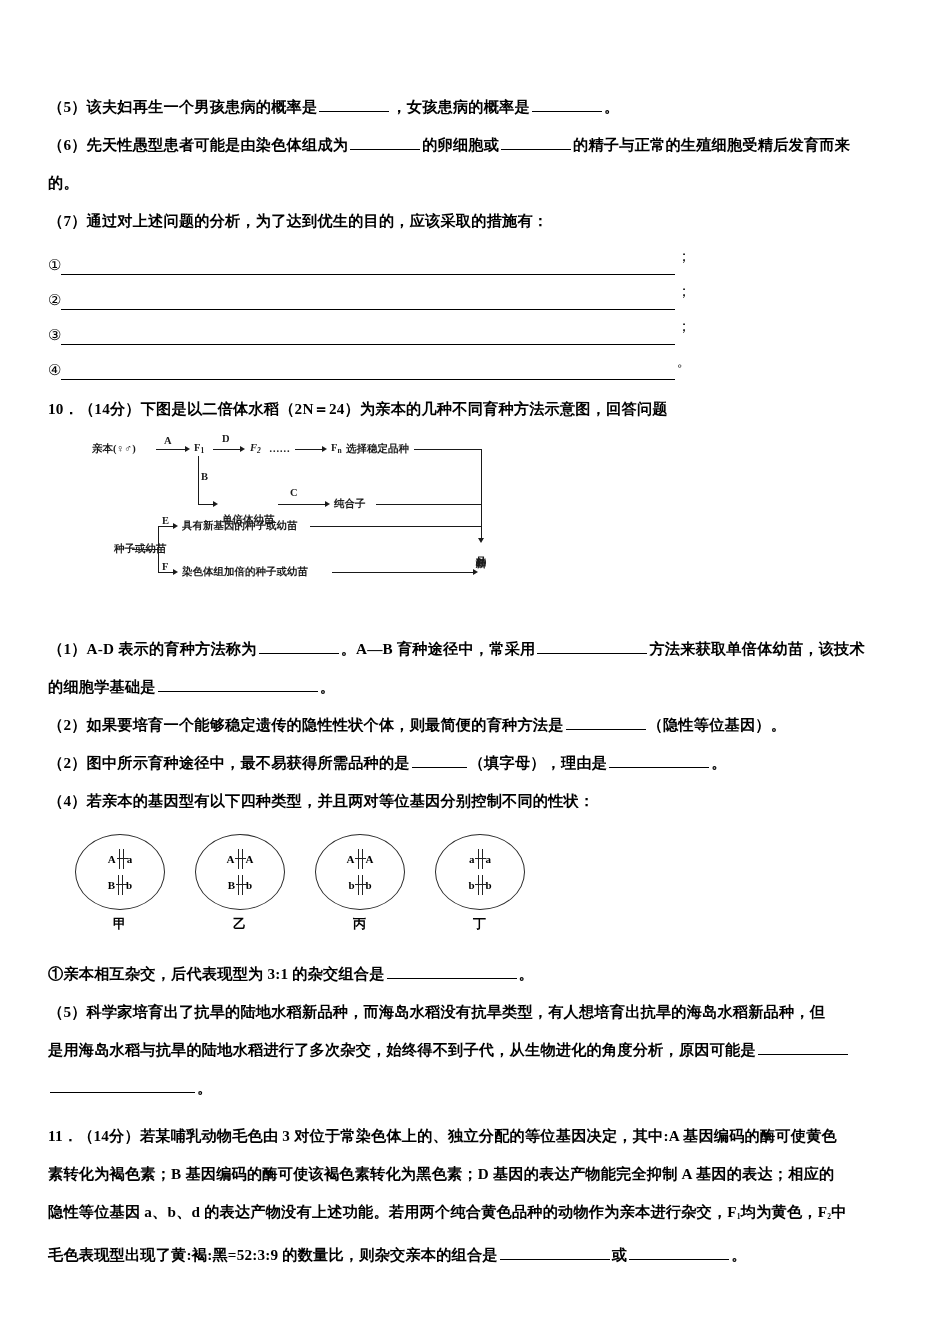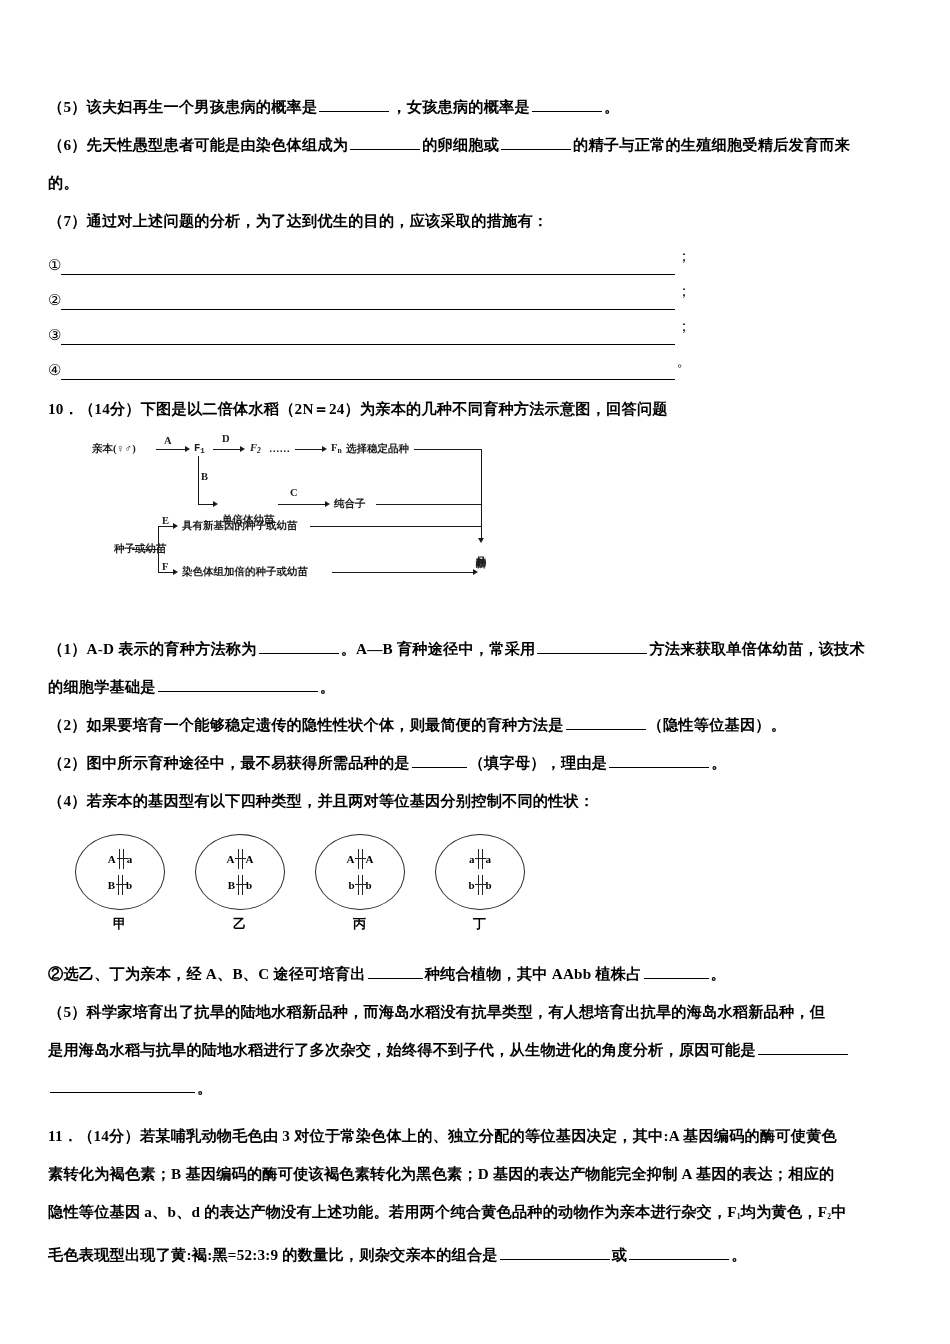--- a/index.html
+++ b/index.html
@@ -242,21 +242,21 @@
     <p class="para">
       <span>10．（14分）下图是以二倍体水稻（2N＝24）为亲本的几种不同育种方法示意图，回答问题</span>
     </p>
 
     <div class="flow">
 
       <span class="lbl" style="left:22px; top:8px;">亲本(♀♂)</span>
       <span class="lbl" style="left:94px; top:0px;">A</span>
       <div class="ln-h" style="left:86px; top:13px; width:30px;"></div>
       <div class="arr-r" style="left:115px; top:10px;"></div>
-      <span class="lbl" style="left:124px; top:7px;font-family:Liberation Mono, monospace;"><span>F</span><span class="sub">1</span></span>
+      <span class="lbl" style="left:124px; top:7px;"><span>F</span><span class="sub">1</span></span>
       <span class="lbl" style="left:152px; top:-2px;">D</span>
       <div class="ln-h" style="left:143px; top:13px; width:28px;"></div>
       <div class="arr-r" style="left:170px; top:10px;"></div>
       <span class="lbl" style="left:180px; top:7px;font-style:italic;"><span>F</span><span class="sub">2</span></span>
       <span class="lbl" style="left:199px; top:8px;">……</span>
       <div class="ln-h" style="left:225px; top:13px; width:28px;"></div>
       <div class="arr-r" style="left:252px; top:10px;"></div>
       <span class="lbl" style="left:261px; top:7px;"><span>F</span><span class="sub">n</span></span>
       <span class="lbl" style="left:276px; top:8px;">选择稳定品种</span>
       <div class="ln-h" style="left:344px; top:13px; width:68px;"></div>
@@ -386,24 +386,24 @@
             <span class="allele">b</span>
           </div>
         </div>
         <div class="cell-name">丁</div>
       </div>
 
     </div>
 
     <div class="gap-md"></div>
 
-
-    <p class="para">
-      <span>②选乙、丁为亲本，经 A、B、C 途径可培育出</span><span class="blank b55"></span><span>种纯合植物，其中 AAbb 植株占</span><span class="blank b65"></span><span>。</span>
-    </p>
+    <p class="para">
+      <span>①亲本相互杂交，后代表现型为 3:1 的杂交组合是</span><span class="blank b130"></span><span>。</span>
+    </p>
+
 
     <p class="para">
       <span>（5）科学家培育出了抗旱的陆地水稻新品种，而海岛水稻没有抗旱类型，有人想培育出抗旱的海岛水稻新品种，但</span>
     </p>
     <p class="para">
       <span>是用海岛水稻与抗旱的陆地水稻进行了多次杂交，始终得不到子代，从生物进化的角度分析，原因可能是</span><span class="blank b90"></span>
     </p>
     <p class="para">
       <span class="blank b145"></span><span>。</span>
     </p>

